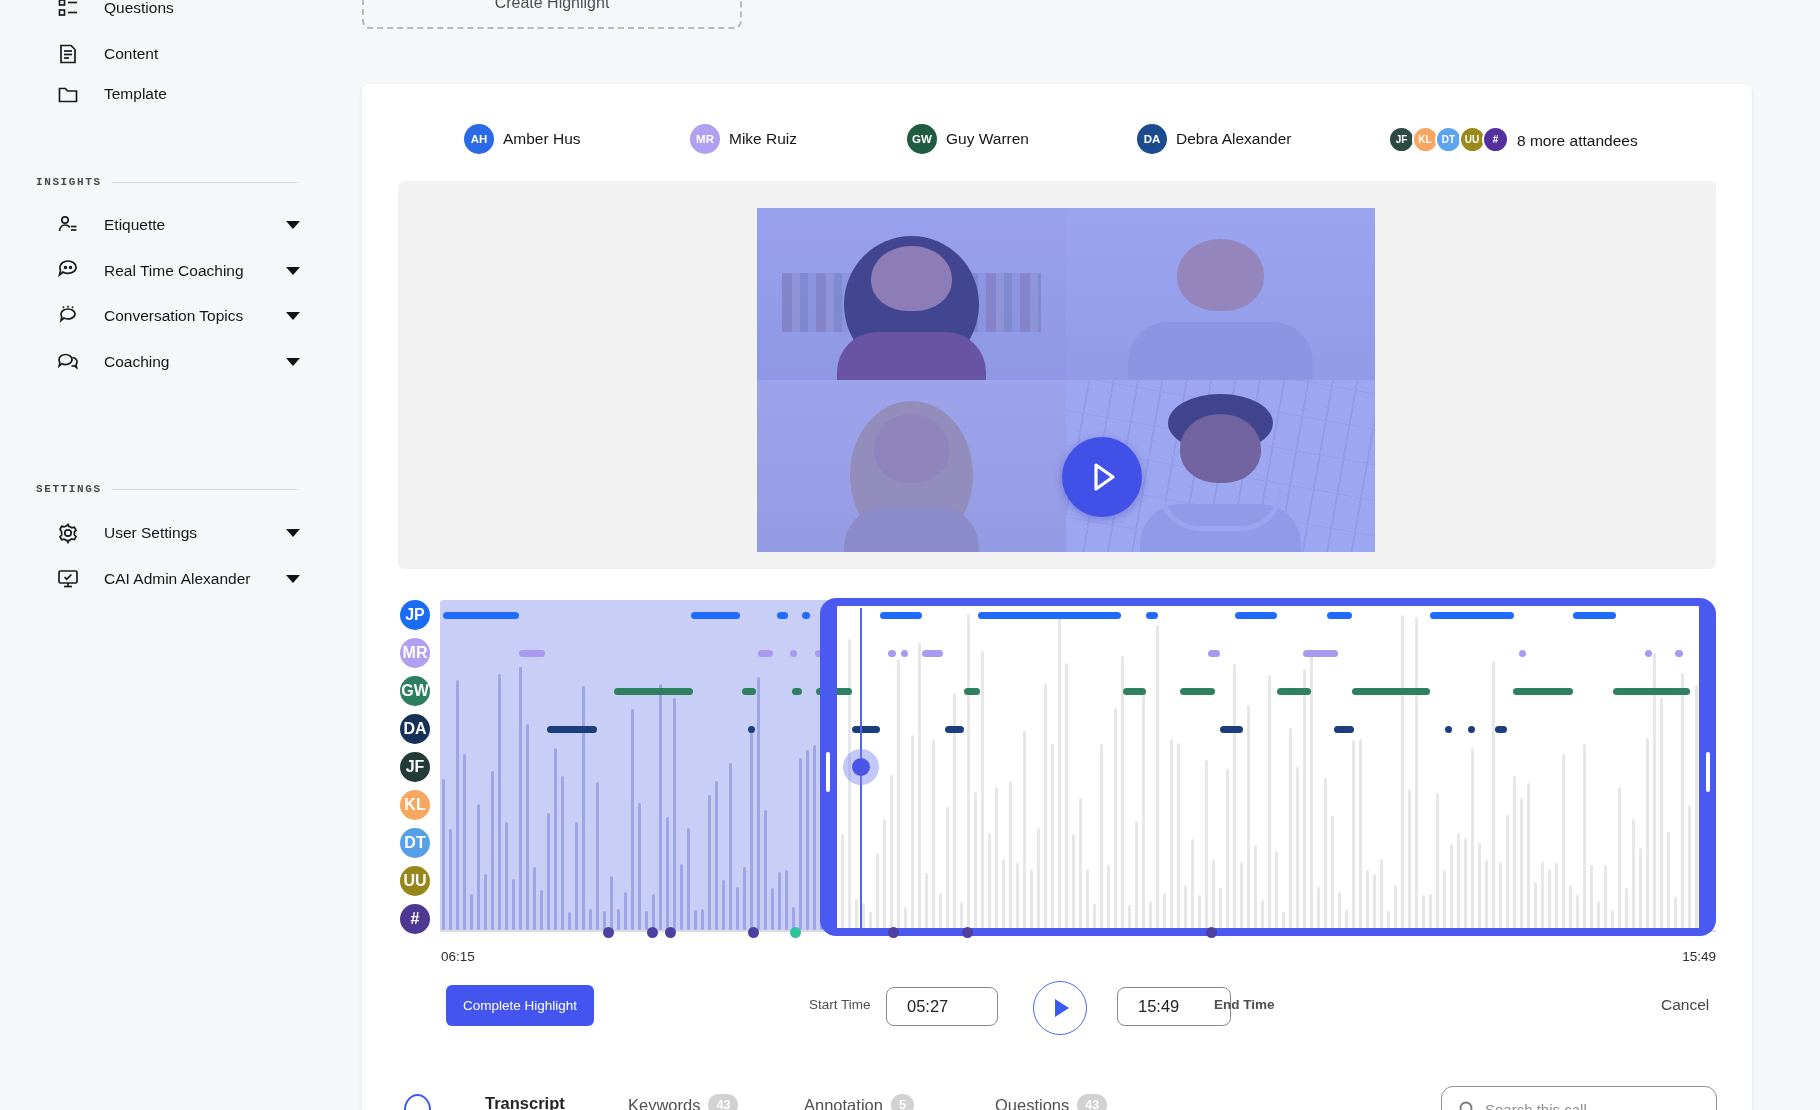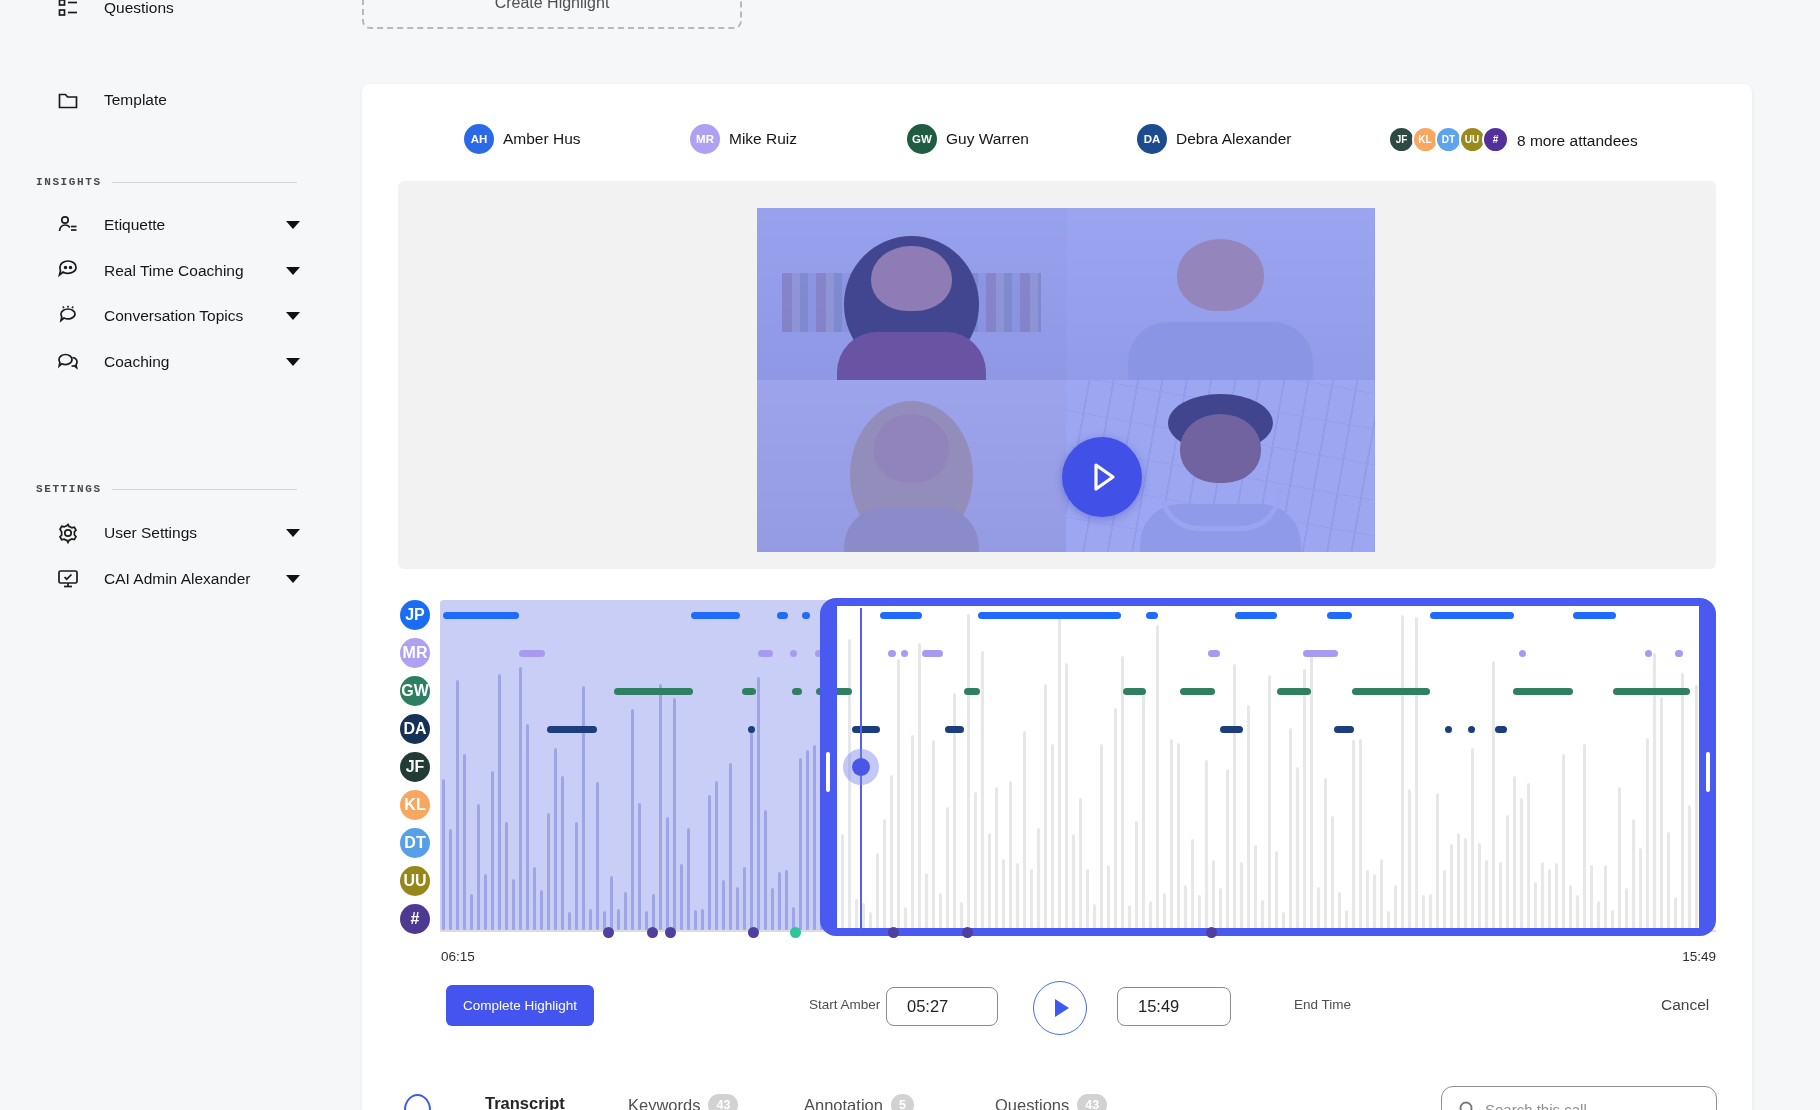--- a/index.html
+++ b/index.html
@@ -86,21 +86,32 @@
       <span class="ic">
         <svg width="22" height="22" viewBox="0 0 22 22" fill="none" stroke="#1b1b1b" stroke-width="1.7">
           <rect x="2.5" y="3" width="5" height="5"></rect>
           <line x1="11" y1="5.5" x2="20" y2="5.5"></line>
           <rect x="2.5" y="13" width="5" height="5"></rect>
           <line x1="11" y1="15.5" x2="20" y2="15.5"></line>
         </svg>
       </span>
       <span class="lb">Questions</span>
     </div>
-    <div class="side-item" style="top: 77px;">
+    <div class="side-item" style="top: 31px;">
+      <span class="ic">
+        <svg width="22" height="22" viewBox="0 0 22 22" fill="none" stroke="#1b1b1b" stroke-width="1.7">
+          <path d="M4 2.5 h10 l4 4 V19.5 H4 Z"></path>
+          <line x1="7" y1="8" x2="15" y2="8"></line>
+          <line x1="7" y1="11.5" x2="15" y2="11.5"></line>
+          <line x1="7" y1="15" x2="12" y2="15"></line>
+        </svg>
+      </span>
+      <span class="lb">Content</span>
+    </div>
+    <div class="side-item" style="top: 71px;">
       <span class="ic">
         <svg width="22" height="22" viewBox="0 0 22 22" fill="none" stroke="#1b1b1b" stroke-width="1.7">
           <path d="M2.5 5.5 h6 l2 2.5 h9 V18.5 H2.5 Z"></path>
         </svg>
       </span>
       <span class="lb">Template</span>
     </div>
     <div class="side-section-hd" style="top: 176px;">
       <span class="t">INSIGHTS</span>
       <span class="ln"></span>
@@ -497,29 +508,29 @@
       <div class="evt" style="left: calc(27.8% - 5px); background: rgb(47, 195, 158);"></div>
       <div class="evt" style="left: calc(35.5% - 5px); background: rgb(79, 63, 158);"></div>
       <div class="evt" style="left: calc(41.3% - 5px); background: rgb(79, 63, 158);"></div>
       <div class="evt" style="left: calc(60.4% - 5px); background: rgb(79, 63, 158);"></div>
     </div>
 
   <div class="time-lb" style="left:79px;">06:15</div>
   <div class="time-lb" style="right:36px;">15:49</div>
 
   <button class="cta">Complete Highlight</button>
-  <span class="ctl-lb" style="left:447px;top:913px;">Start Amber</span>
+  <span class="ctl-lb" style="left:447px;top:913px;">Start Time</span>
   <input class="time-input" style="left: 524px;" value="05:27">
   <div class="play-btn">
     <svg width="22" height="22" viewBox="-11 -11 22 22">
       <path d="M -5,-9 L 9,0 L -5,9 Z" fill="#3b5bf0"></path>
     </svg>
   </div>
   <input class="time-input" style="left: 755px; width: 114px;" value="15:49">
-  <span class="ctl-lb" style="left:932px;top:913px;">End Time</span>
+  <span class="ctl-lb" style="left:852px;top:913px;font-weight:bold;">End Time</span>
   <span class="cancel">Cancel</span>
 
   <div class="foot-circle"></div>
   <div class="tab active" style="left: 123px;">
       <span class="tl">Transcript</span>
     </div>
     <div class="tab" style="left: 266px;">
       <span class="tl">Keywords</span>
       <span class="badge">43</span>
     </div>

